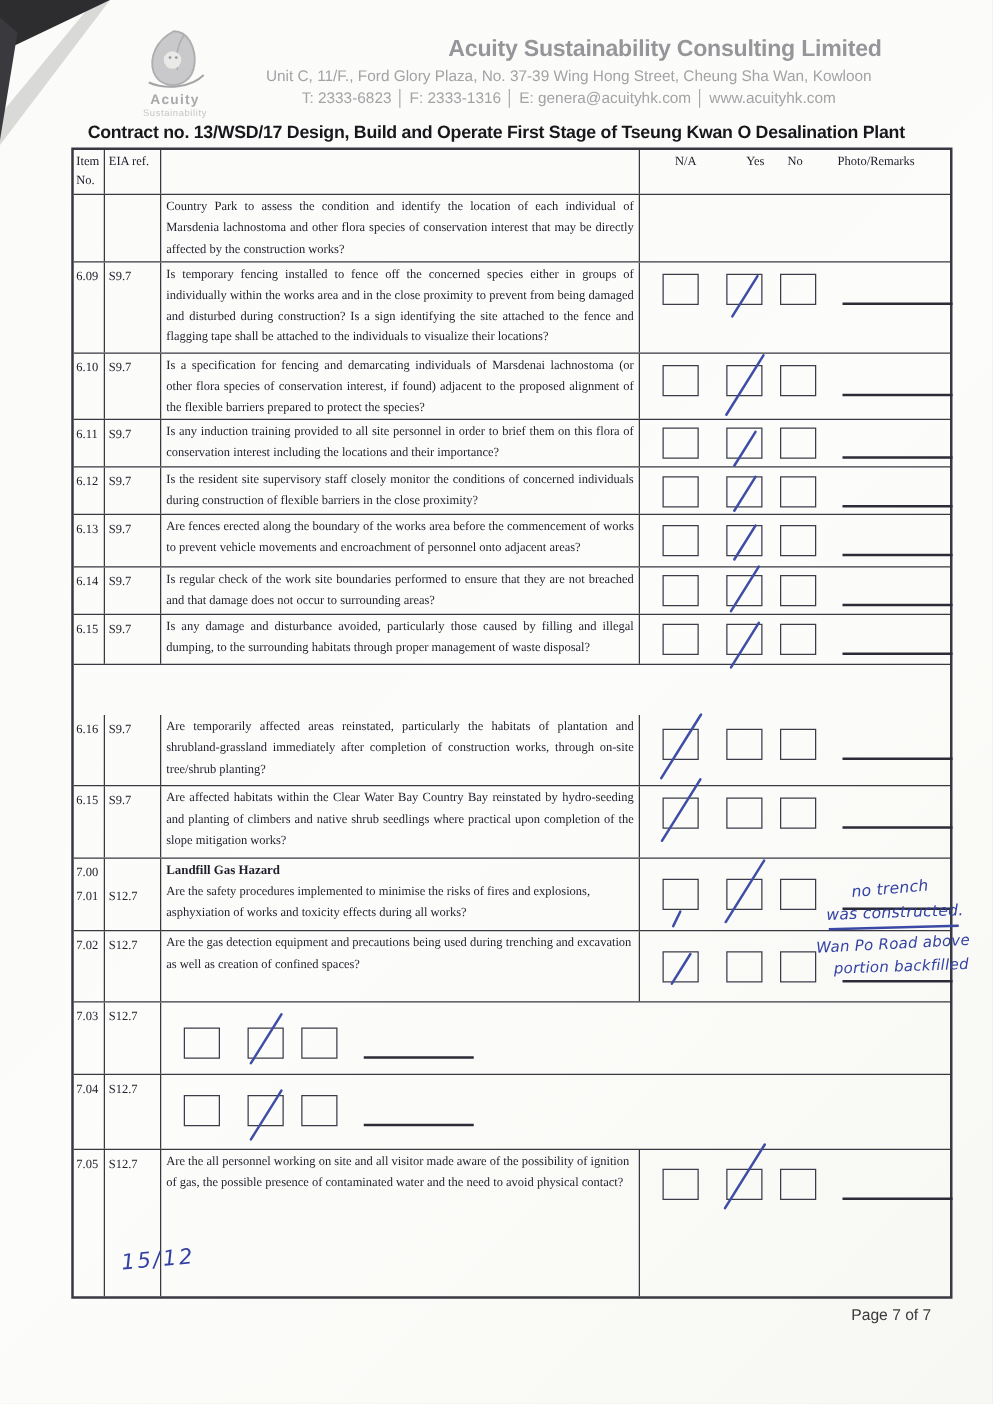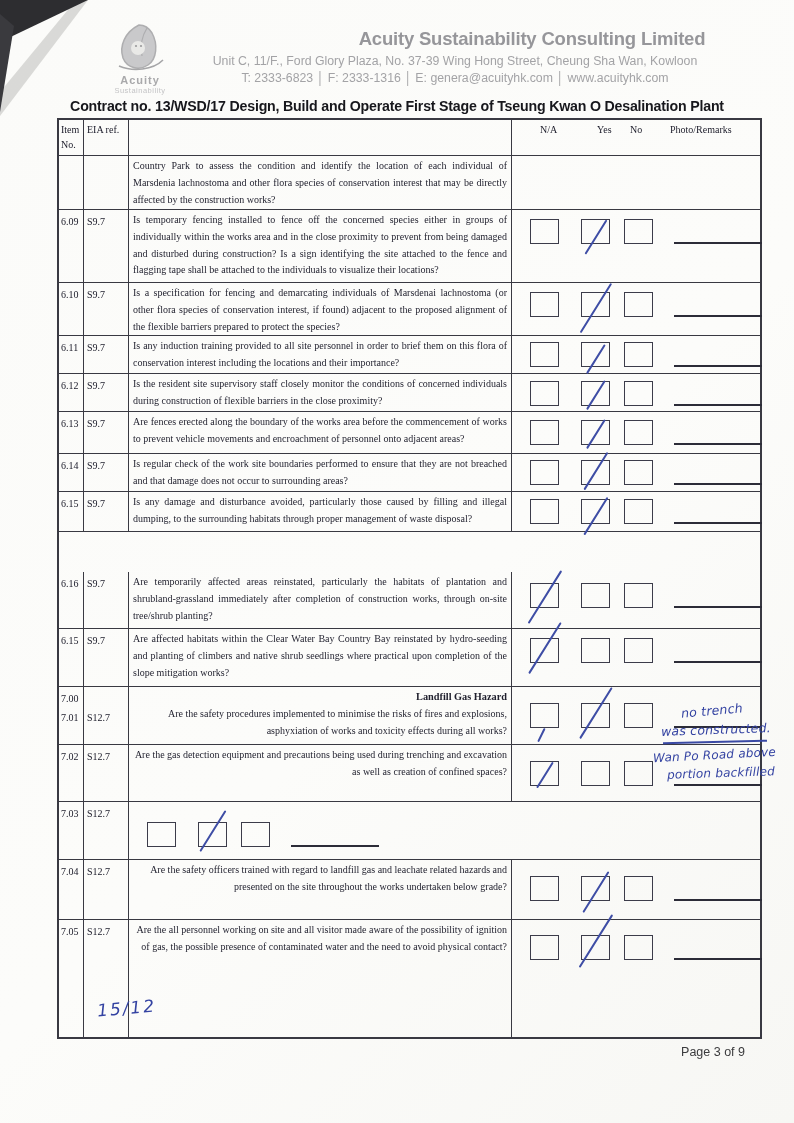--- a/index.html
+++ b/index.html
@@ -36,21 +36,21 @@
   
   .doc-table { position:absolute; left:57px; top:118px; width:705px;
                border:2px solid #393942; background:transparent; }
   .t-row { display:flex; border-bottom:1.2px solid #393942; overflow:visible; }
   .t-row:last-child { border-bottom:none; }
   .c-item { width:25px; flex:0 0 25px; border-right:1.2px solid #393942;
             padding:2px 0 0 2px; font-size:10px; line-height:19px; color:#20202e; }
   .c-ref  { width:45px; flex:0 0 45px; border-right:1.2px solid #393942;
             padding:2px 0 0 3px; font-size:10px; line-height:19px; color:#20202e; }
   .c-desc { width:383px; flex:0 0 383px; border-right:1.2px solid #393942;
-            padding:2px 4px 0 4px; font-size:10px; line-height:16.8px; color:#1e1e2c; overflow:hidden;text-align:right; }
+            padding:2px 4px 0 4px; font-size:10px; line-height:16.8px; color:#1e1e2c; overflow:hidden; }
   .c-desc.just { text-align:justify; }
   .c-desc b.sect { font-size:10.3px; }
   .c-check { width:252px; flex:0 0 252px; position:relative; overflow:visible; }
   .hdr .c-item,.hdr .c-ref { line-height:15px; }
   .hdr-label { position:absolute; top:4px; font-size:10px; color:#1c1c2a; }
   .box { position:absolute; width:29px; height:25px; border:1.7px solid #3c3c4a; }
   .rline { position:absolute; width:88px; height:1.6px; background:#2c2c38; left:162px; }
   .slash { position:absolute; height:2.2px; background:#3e4da5; border-radius:2px;
            transform:rotate(-58deg); transform-origin:center; }
 
@@ -278,21 +278,20 @@
           <div class="box" style="left: 112px; top: 20px;"></div>
           <div class="rline" style="top: 43px;"></div>
           <div class="slash" style="width: 48px; left: 60px; top: 27.5px;"></div>
         </div>
       </div>
       <div class="t-row" style="height: 60px;">
         <div class="c-item">
           <div>7.04</div>
         </div>
         <div class="c-ref">S12.7</div>
-        <div class="c-desc">Are the safety officers trained with regard to landfill gas and leachate related hazards and presented on the site throughout the works undertaken below grade?</div>
         <div class="c-check">
           <div class="box" style="left: 18px; top: 16px;"></div>
           <div class="box" style="left: 69px; top: 16px;"></div>
           <div class="box" style="left: 112px; top: 16px;"></div>
           <div class="rline" style="top: 39px;"></div>
           <div class="slash" style="width: 48px; left: 60px; top: 30.5px;"></div>
         </div>
       </div>
       <div class="t-row" style="height: 117px;">
         <div class="c-item">
@@ -310,14 +309,14 @@
       </div>
     </div>
 
   <div class="hw" style="left:681px; top:703px; transform:rotate(-5deg);">no trench</div>
   <div class="hw" style="left:661px; top:722px; transform:rotate(-2deg);">was constructed.</div>
   <div class="hw-underline"></div>
   <div class="hw" style="left:653px; top:748px; transform:rotate(-3deg); font-size:12px;">Wan Po Road above</div>
   <div class="hw" style="left:667px; top:766px; transform:rotate(-2deg); font-size:12px;">portion backfilled</div>
   <div class="date-note">15/12</div>
 
-  <div class="page-num">Page 3 of 9</div>
+  <div class="page-num">Page 7 of 7</div>
 </div>
 
 </body></html>

